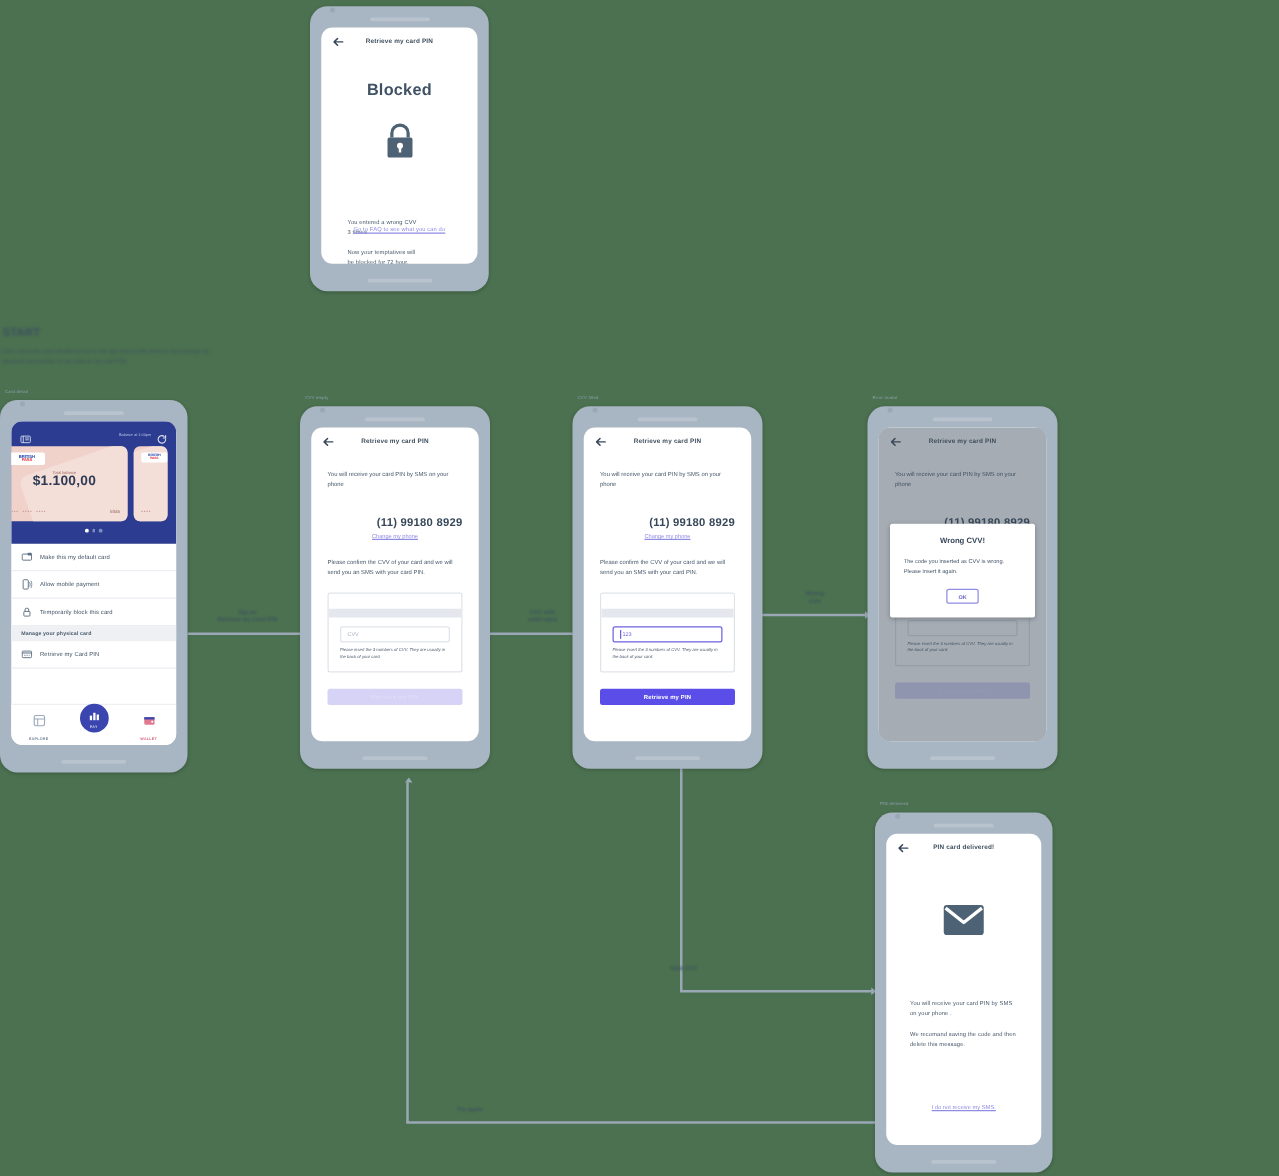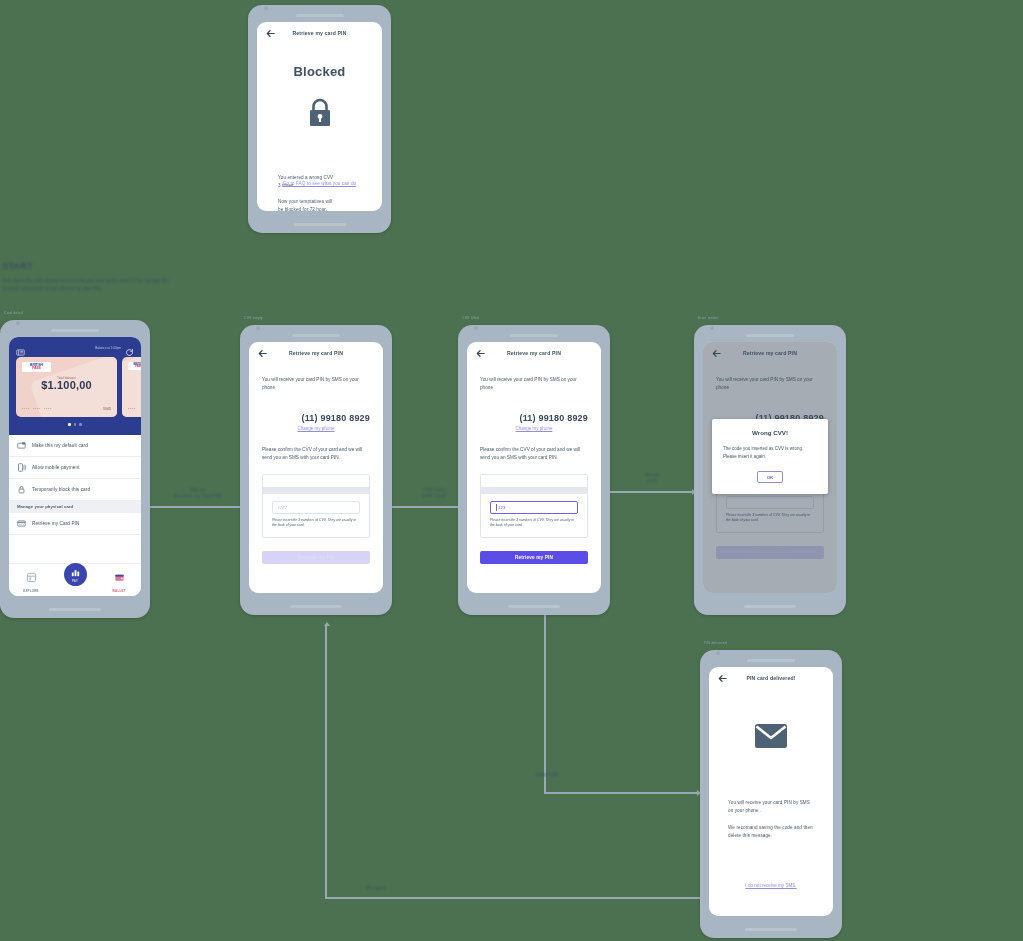--- a/index.html
+++ b/index.html
@@ -75,21 +75,21 @@
   }
 
   
   .wallet-hero {
     background:#2c3d91; padding:6px 7px 9px 7px; position:relative;
   }
   .wallet-hero-top { display:flex; align-items:center; justify-content:space-between; }
   .hero-ico { width:9px; height:9px; }
   .hero-balance-at { font-size:3.1px; color:#b9c2e8; margin-right:2px;}
   .refresh-ico { width:9px; height:9px; }
-  .cards-row { display:flex; gap:5px; margin-top:5px; align-items:stretch; }
+  .cards-row { display:flex; gap:5px; margin-top:5px; align-items:stretch;justify-content:flex-end; }
   .bank-card {
     background:#f0d2cb; border-radius:5px; padding:5px 6px 6px 6px;
     position:relative; overflow:hidden; flex:0 0 auto;
     width:101px; height:60px;
   }
   .bank-card.peek { width:27px; }
   .bank-card::after{
     content:""; position:absolute; right:-18px; bottom:-28px;
     width:95px; height:80px; background:#f4ded8;
     transform:rotate(-19deg); border-radius:7px;

